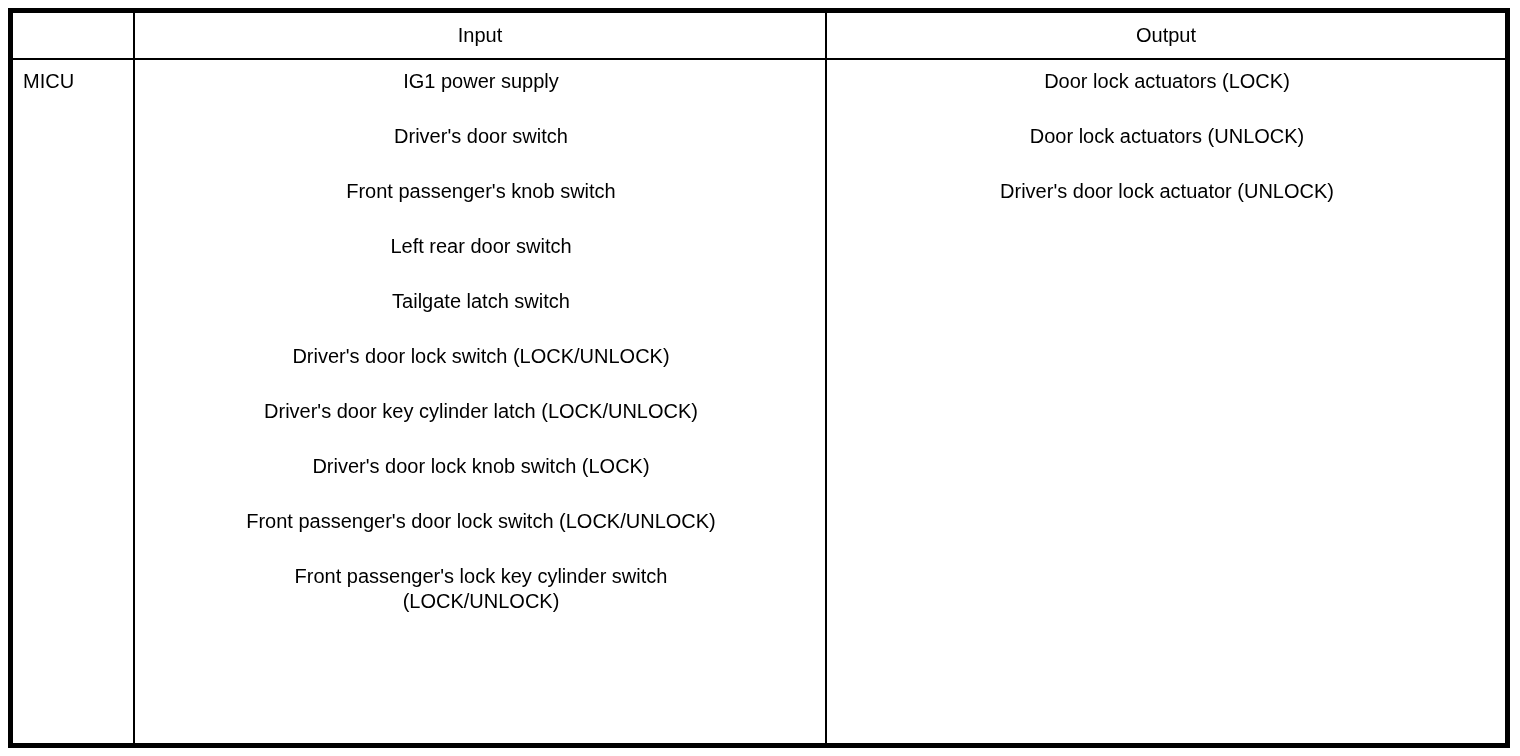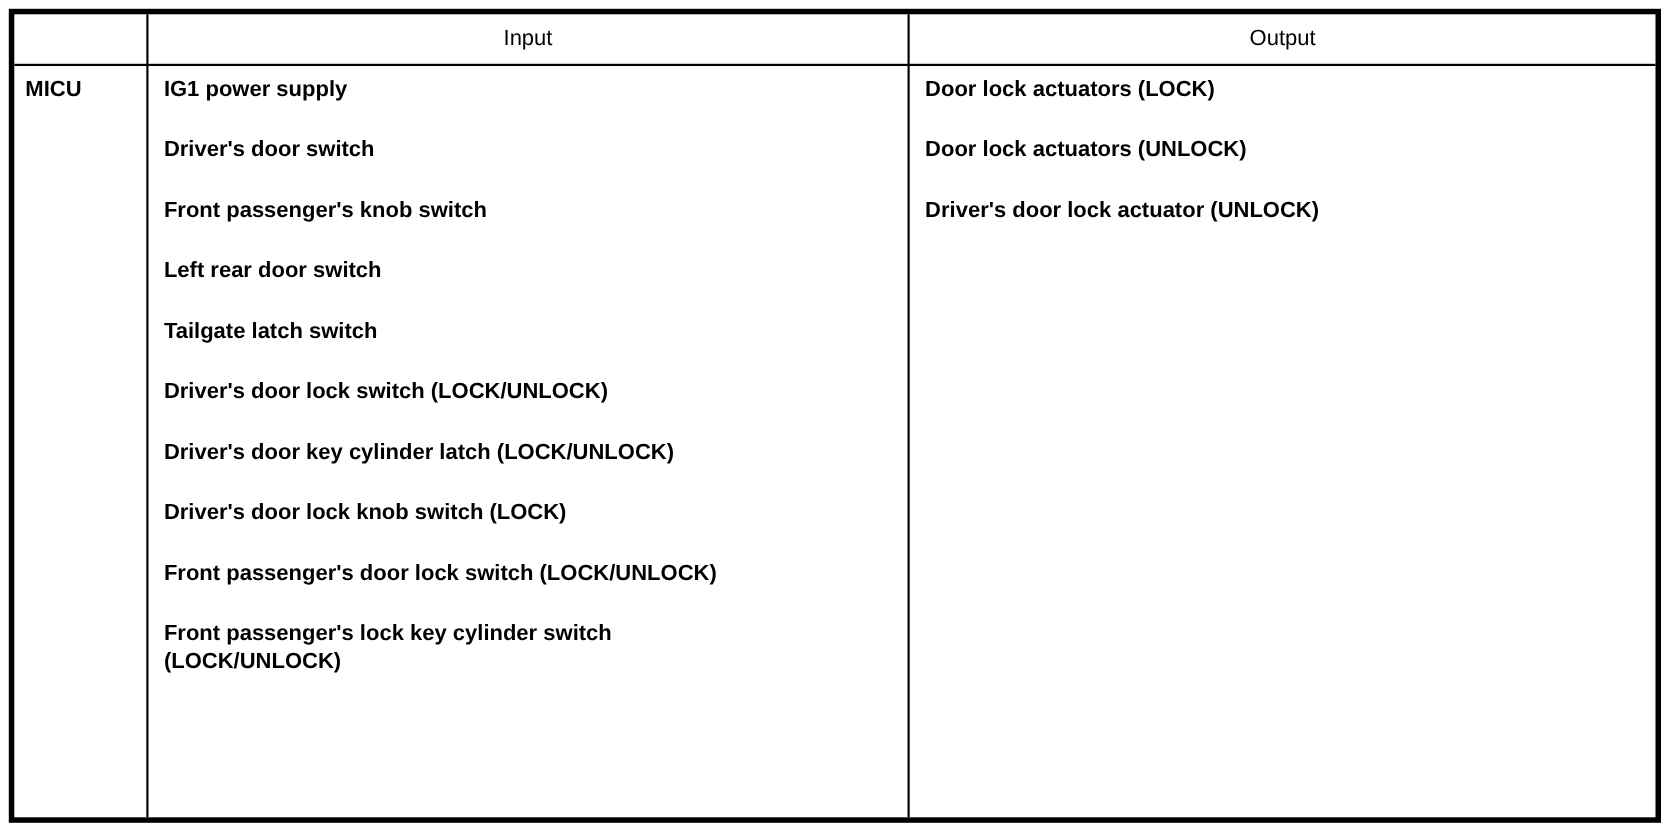--- a/index.html
+++ b/index.html
@@ -24,21 +24,20 @@
   .grid {
     display: grid;
     width: 100%;
     height: 100%;
     grid-template-columns: 122px 692px 1fr;
     grid-template-rows: 47px 1fr;
   }
   .cell {
     box-sizing: border-box;
     overflow: hidden;
-    font-weight: bold;
   }
   .v-divider {
     border-right: 2px solid #000000;
   }
   .header-cell {
     border-bottom: 2px solid #000000;
   }
   .header-title {
     display: flex;
     align-items: center;
@@ -46,20 +45,21 @@
     font-size: 20px;
     font-weight: normal;
   }
   .unit-cell {
     padding: 9px 6px 0 10px;
     font-size: 20px;
     line-height: 25px;
   }
   .list-cell {
     padding: 9px 12px 0 14px;
+    text-align: center;
   }
   .item {
     font-size: 20px;
     line-height: 25px;
     margin: 0 0 30px 0;
     white-space: pre-line;
   }
 </style>
 </head>
 <body>

